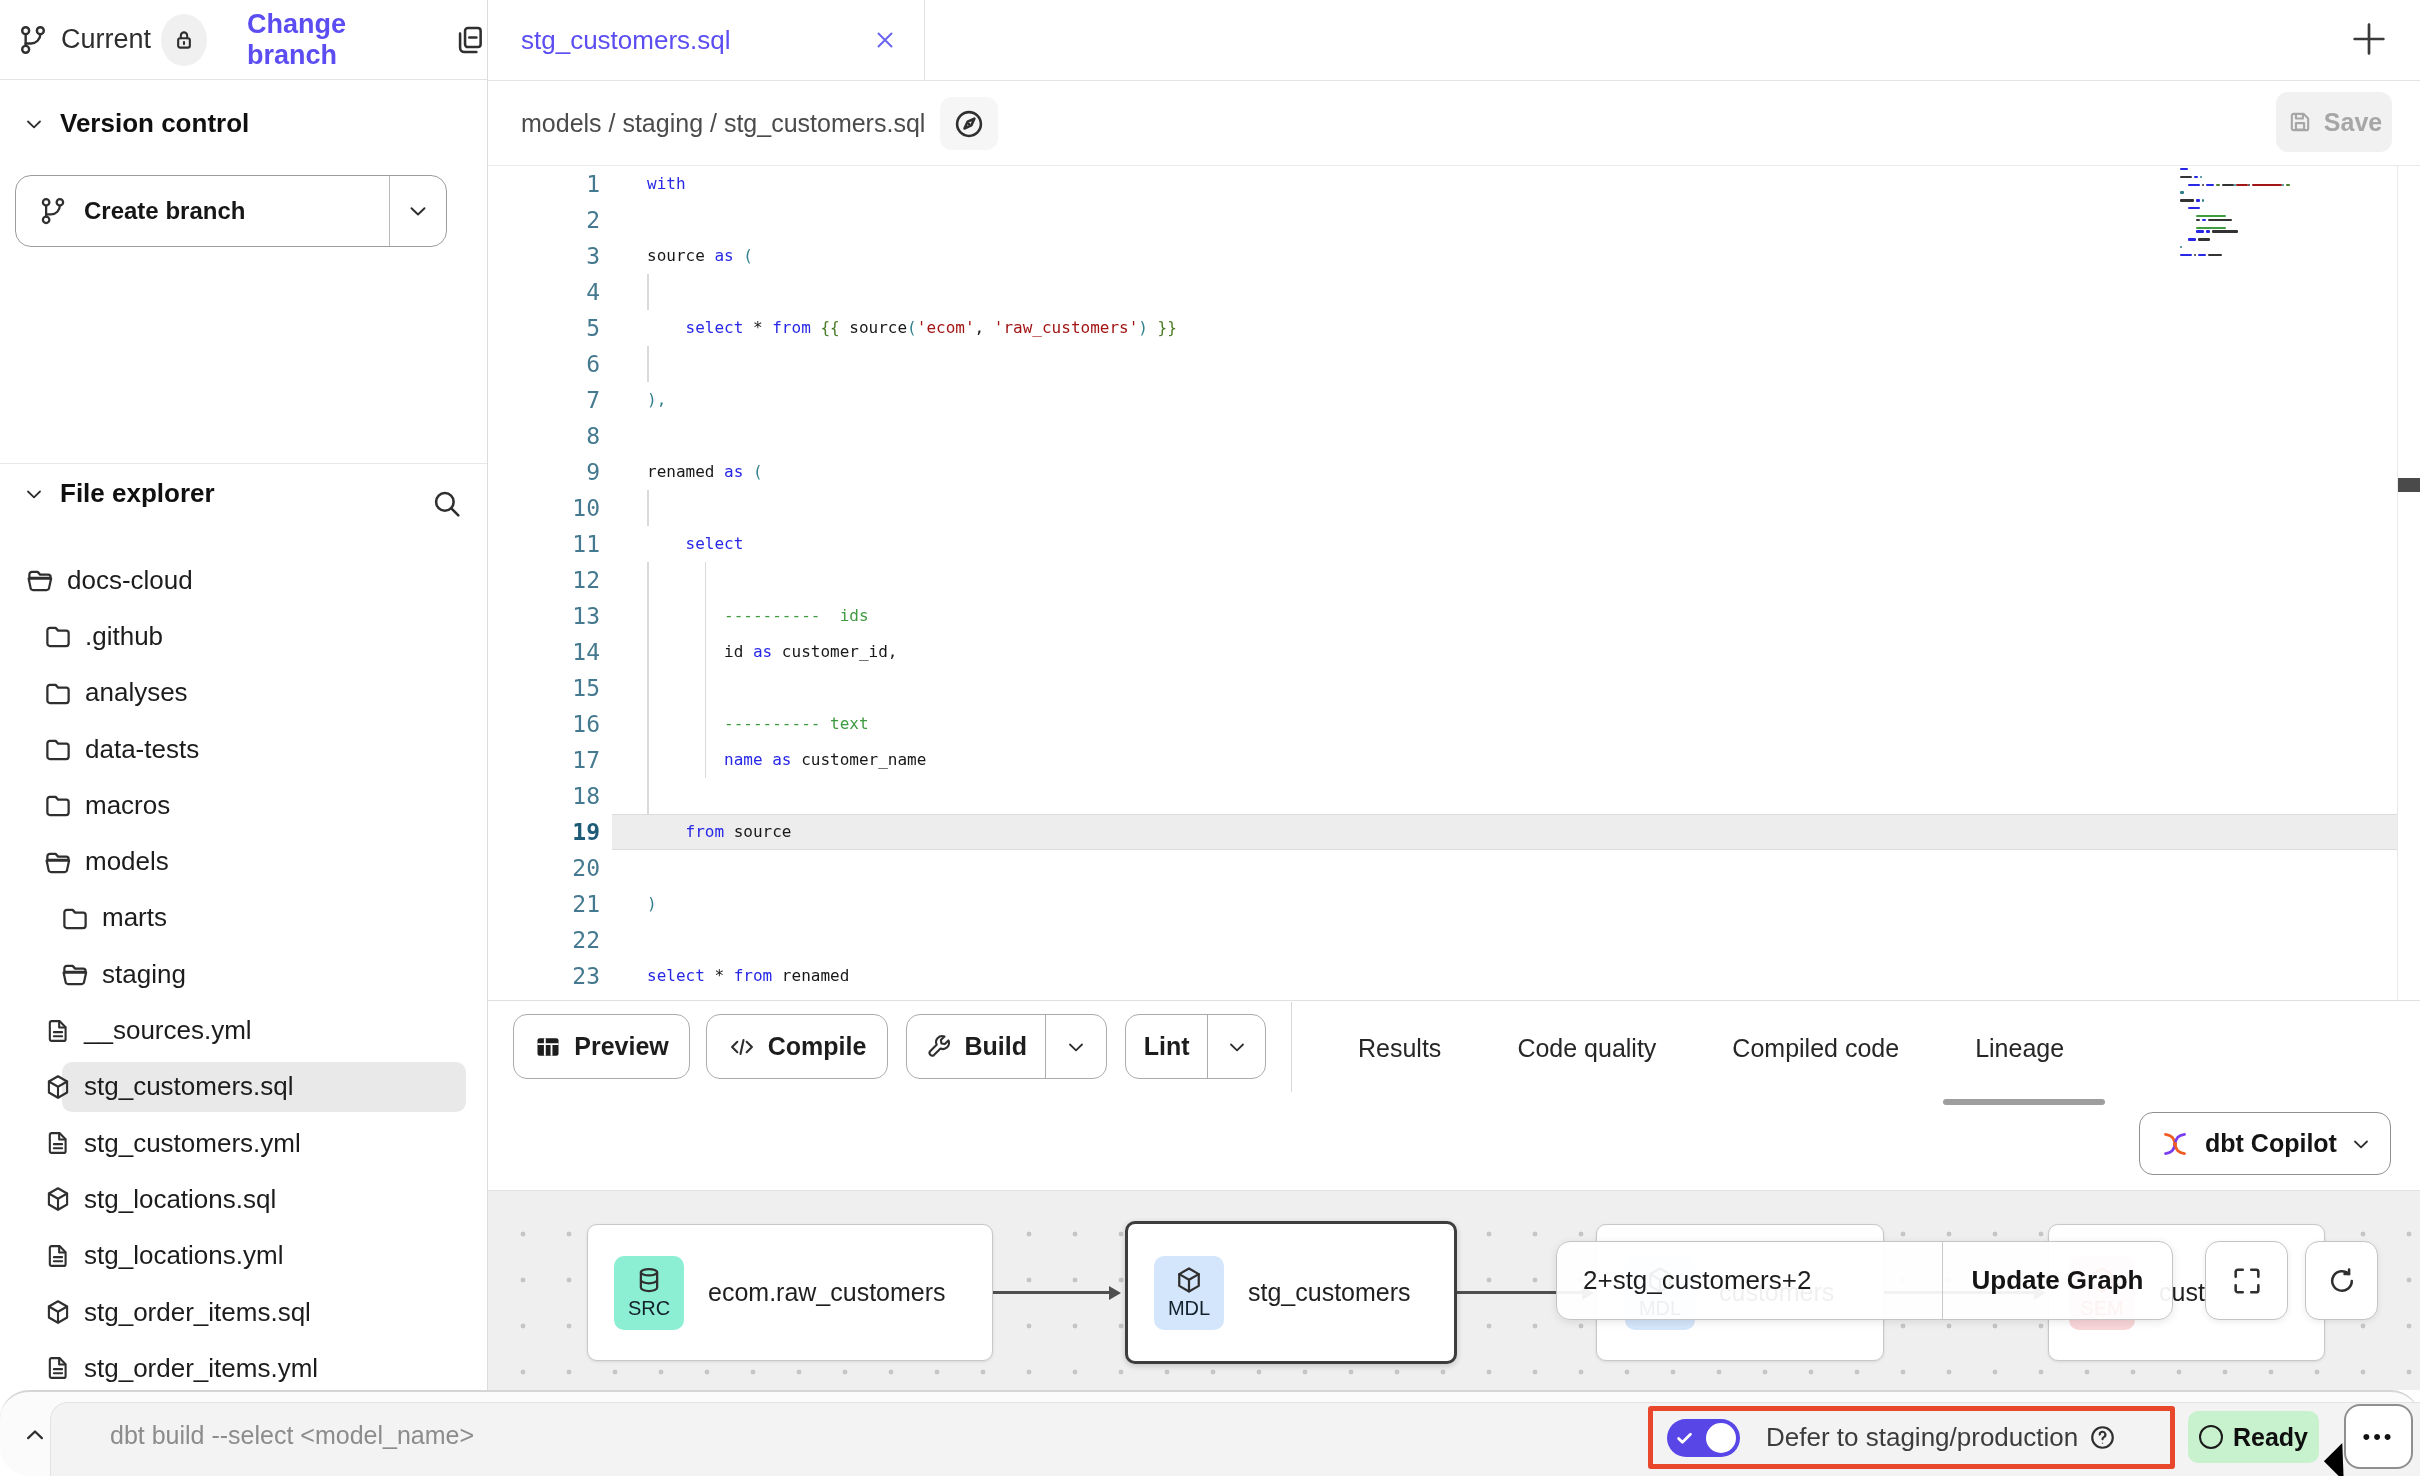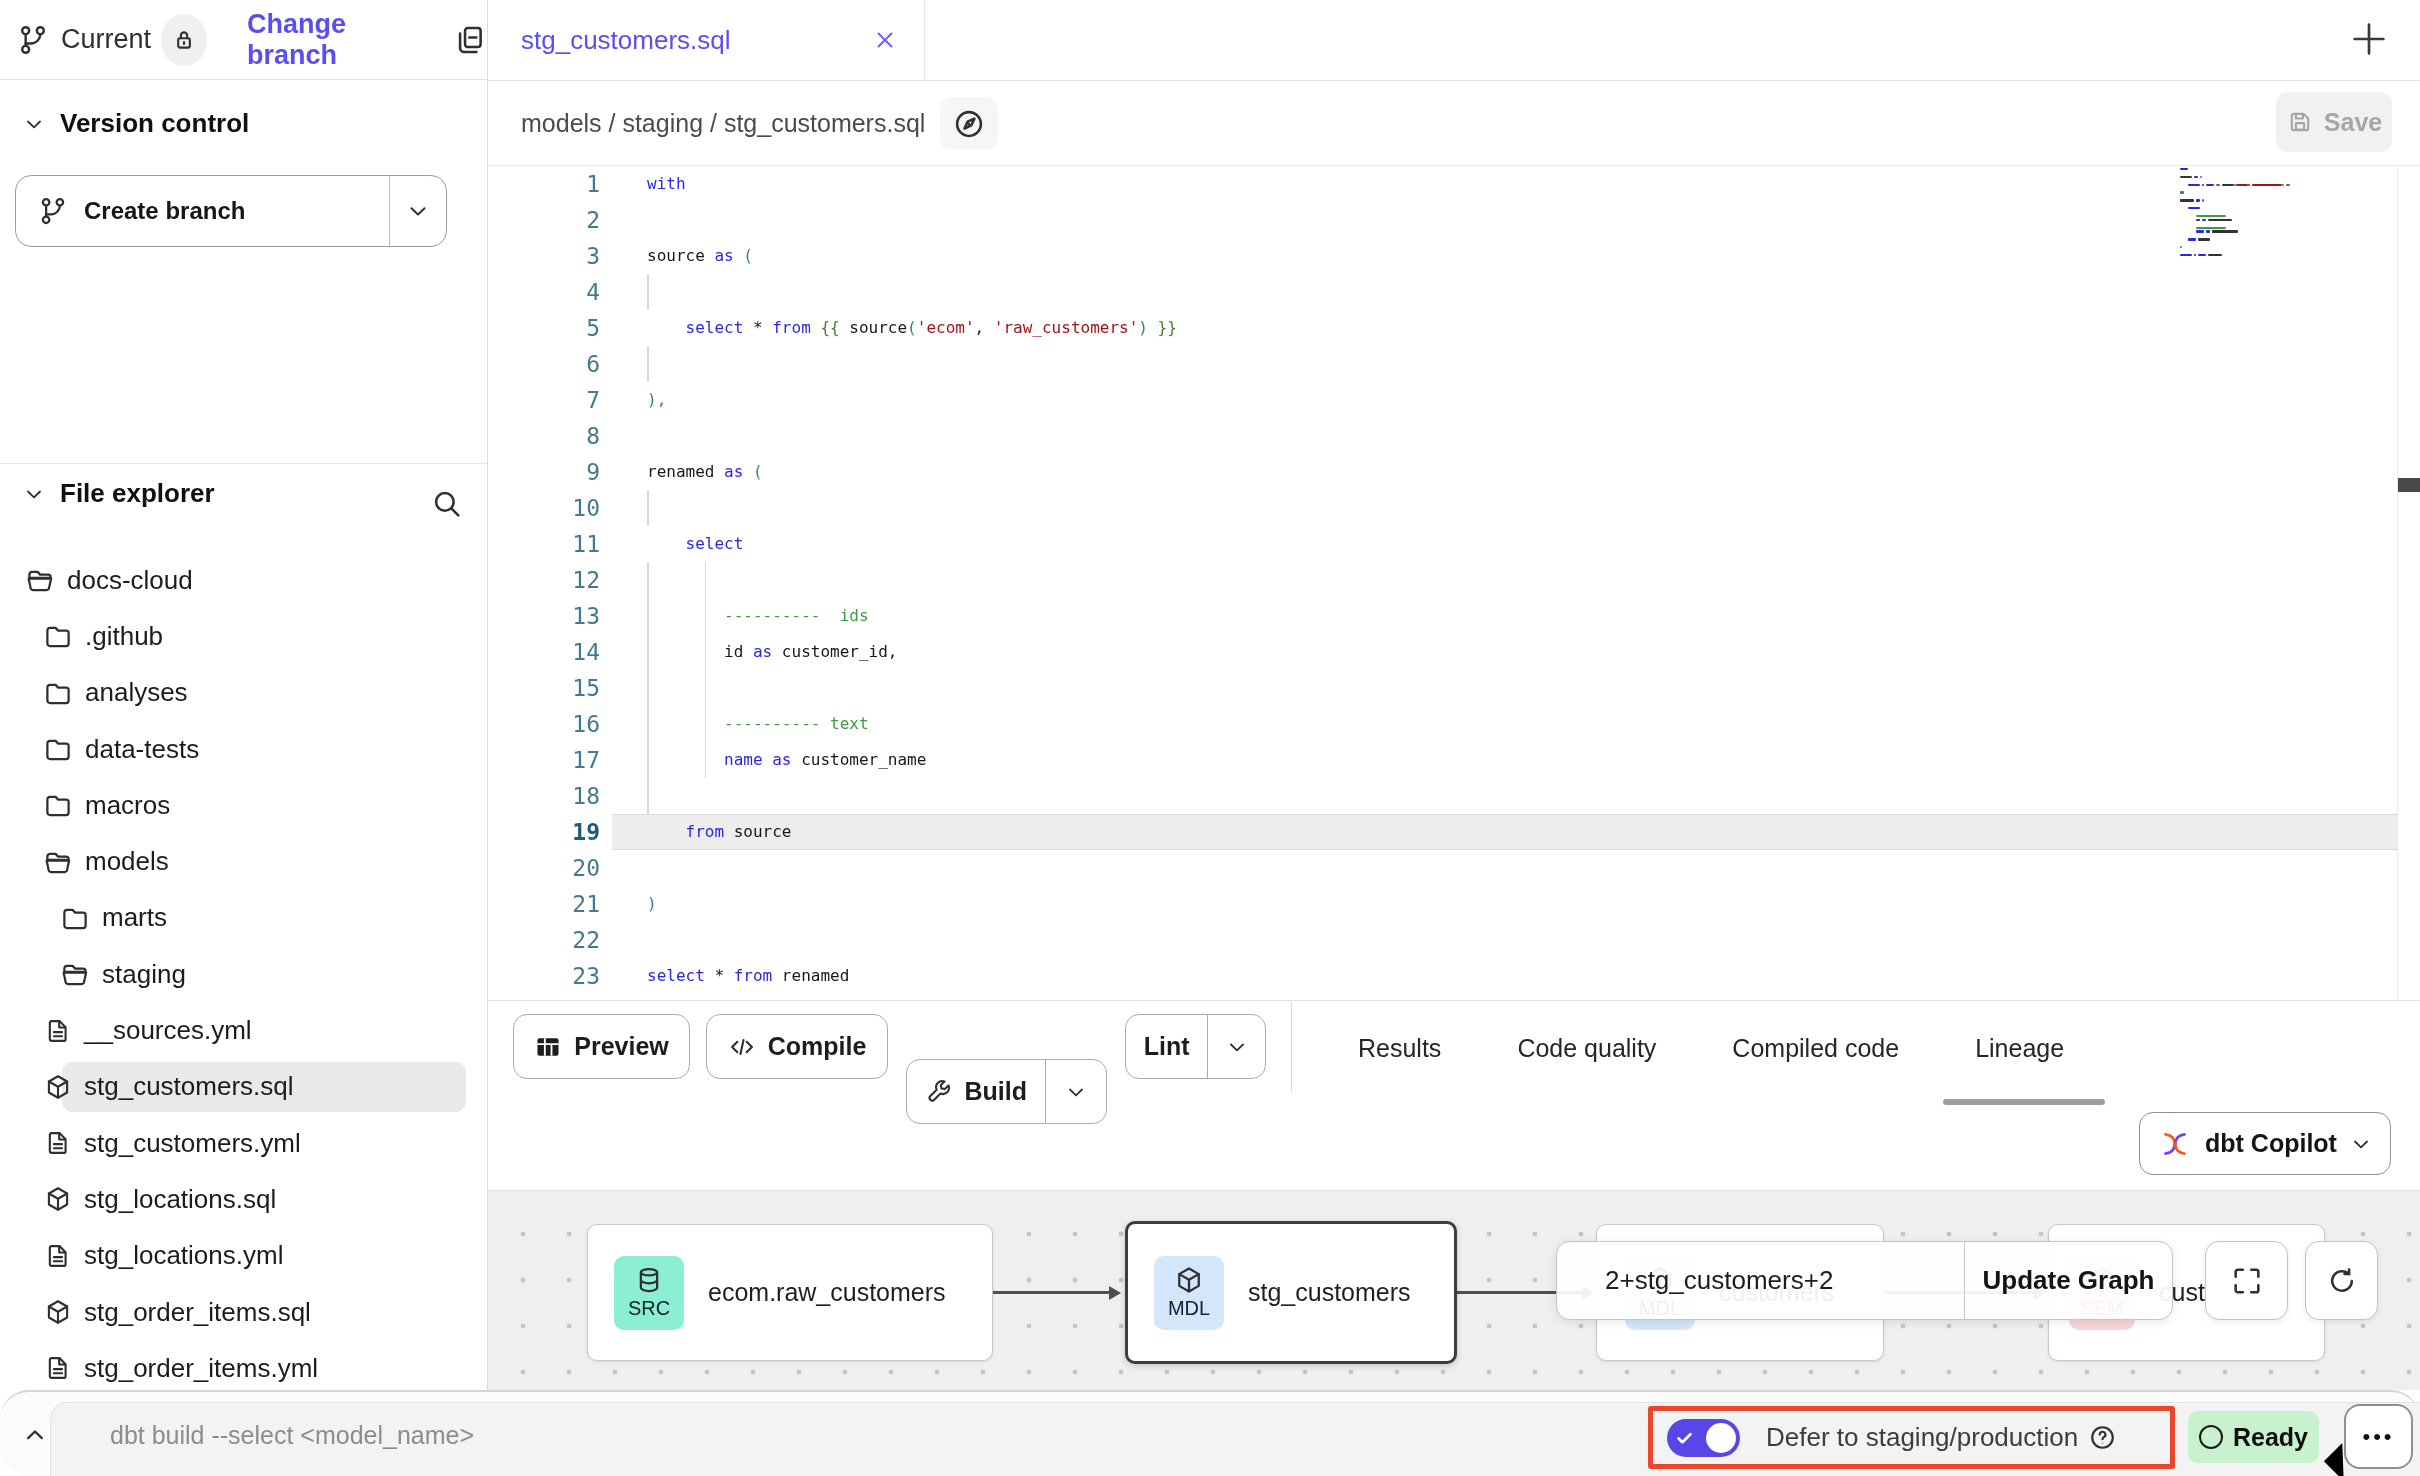--- a/index.html
+++ b/index.html
@@ -105,21 +105,21 @@
   .node { position:absolute; top:33px; height:137px; background:#fff;
     border:1.5px solid #c8c8c8; border-radius:10px; box-shadow:0 1px 3px rgba(0,0,0,.10);
     display:flex; align-items:center; cursor:pointer; }
   .node.sel { top:30px; height:143px; border:3px solid #3d3d3d; box-shadow:0 2px 6px rgba(0,0,0,.18); }
   .chip { width:70px; height:74px; border-radius:10px; margin-left:26px;
     display:flex; flex-direction:column; align-items:center; justify-content:center; gap:2px; }
   .chip .ctext { font-size:20px; font-weight:500; color:#12212b; }
   .node .nlabel { font-size:25px; color:#1f1f1f; margin-left:24px; white-space:nowrap; }
   #sel-overlay { position:absolute; left:1068px; top:50px; width:617px; height:79px;
     background:rgba(255,255,255,.93); border:1.5px solid #c4c4c4; border-radius:14px;
-    box-shadow:0 2px 8px rgba(0,0,0,.10); display:flex; align-items:center; z-index:3;padding-left:22px; }
+    box-shadow:0 2px 8px rgba(0,0,0,.10); display:flex; align-items:center; z-index:3; }
   #sel-input { flex:0 0 385px; font-size:26px; color:#1d1d1d; padding-left:26px; }
   #update-graph { flex:1; height:100%; border-left:1.5px solid #c9c9c9;
     display:flex; align-items:center; justify-content:center;
     font-size:26px; font-weight:600; color:#141414; cursor:pointer; }
   .cbtn { position:absolute; top:50px; height:79px; background:#fff; border:1.5px solid #c4c4c4;
     border-radius:14px; box-shadow:0 2px 6px rgba(0,0,0,.08);
     display:flex; align-items:center; justify-content:center; z-index:4; cursor:pointer; }
 
   
   #statusbar { position:absolute; left:0; top:1390px; width:2420px; height:86px;
@@ -534,21 +534,21 @@
     <span class="seg" style="flex:1">
       <span>
         <svg class="ic" width="28" height="28" viewBox="0 0 24 24" stroke-width="1.6">
             <path d="M8 7.5L3.5 12 8 16.5M16 7.5l4.5 4.5L16 16.5"></path>
             <path d="M13.3 6l-2.6 12"></path>
           </svg>
       </span>
       <span class="plabel">Compile</span>
     </span>
   </div>
-  <div class="pbtn" style="left:418px; width:201px;margin-top:45px;">
+  <div class="pbtn" style="left:418px; width:201px;">
     <span class="seg" style="width:139px;">
       <span>
         <svg class="ic" width="28" height="28" viewBox="0 0 24 24" stroke-width="1.6">
             <path d="M20.2 6.6a5.2 5.2 0 0 1-6.9 6.7l-5.6 5.6a2.35 2.35 0 0 1-3.3-3.3l5.6-5.6A5.2 5.2 0 0 1 16.7 3l-3.1 3.1.5 2.9 2.9.5 3.1-3.1z"></path>
           </svg>
       </span>
       <span class="plabel">Build</span>
     </span>
     <span class="drop" style="width:62px;">
       <svg class="ic" width="24" height="24" viewBox="0 0 24 24">

